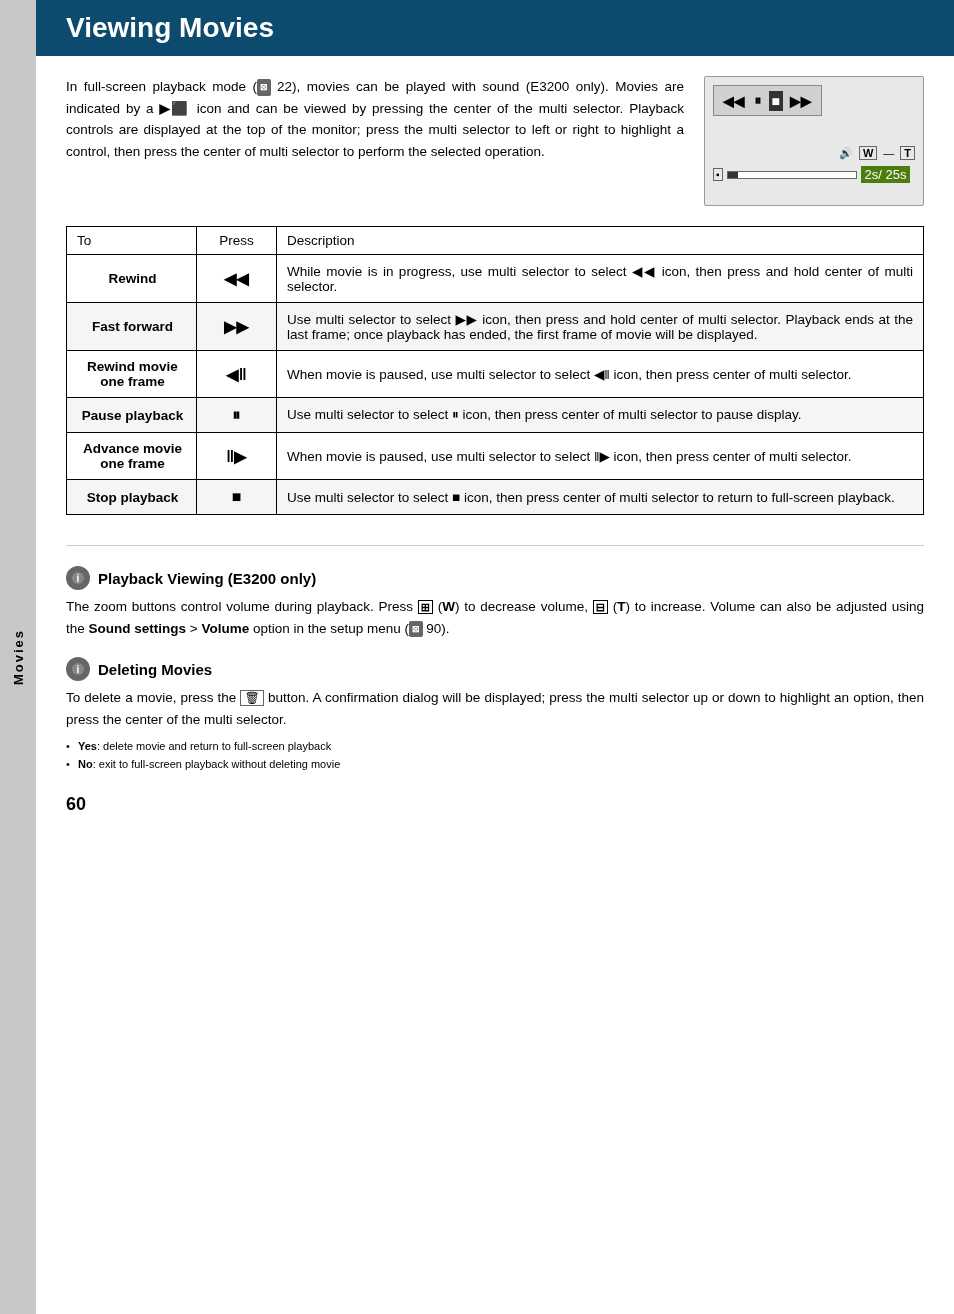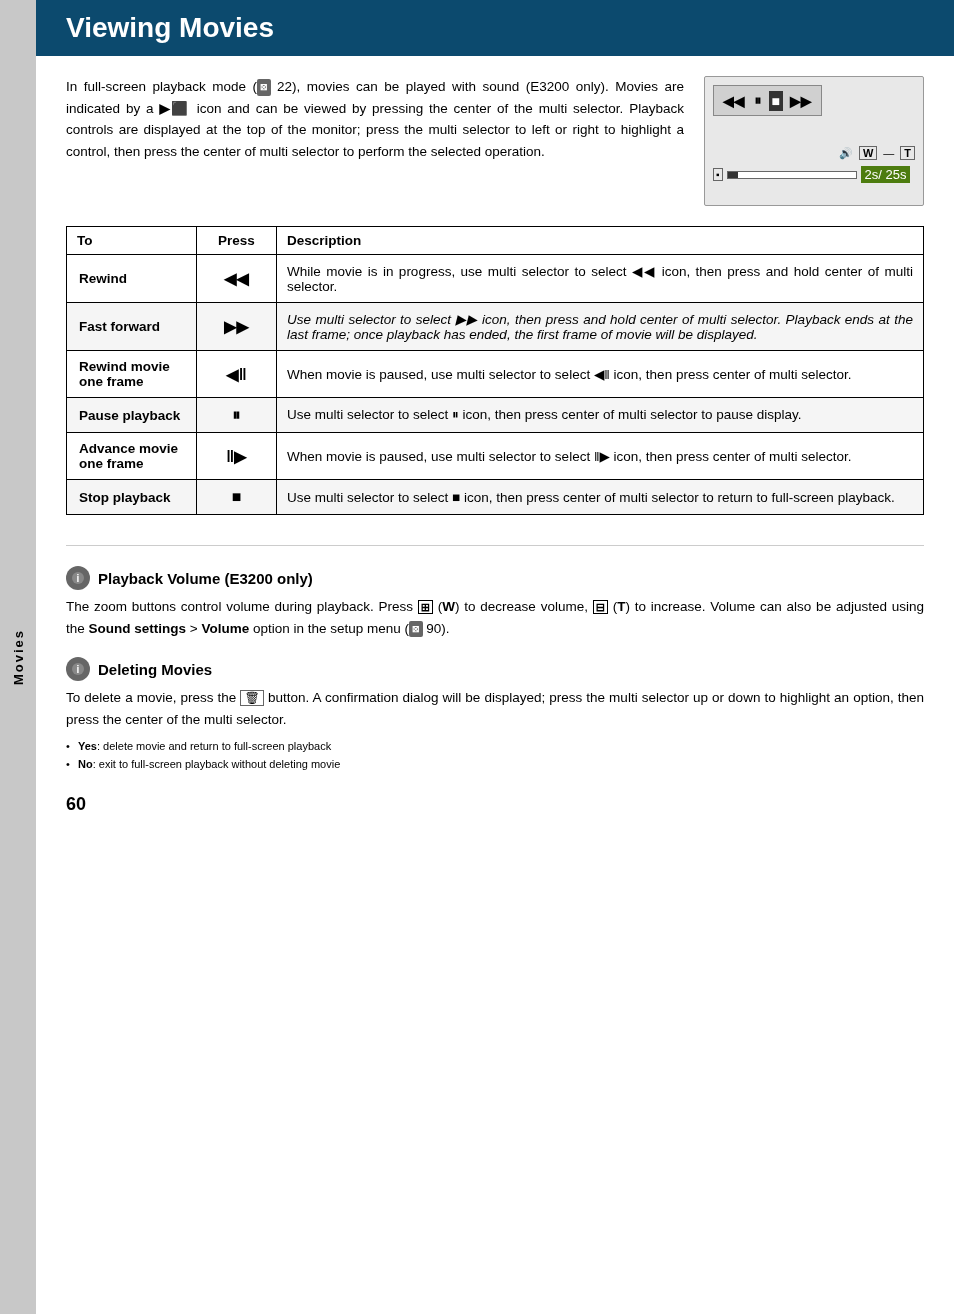--- a/index.html
+++ b/index.html
@@ -149,37 +149,37 @@
       width: 100%;
       border-collapse: collapse;
       margin-bottom: 30px;
       font-size: 13.5px;
     }
 
     .controls-table th {
       background: #fff;
       padding: 6px 10px;
       text-align: left;
-      font-weight: bold;
+      font-weight: normal;
       border: 1px solid #000;
     }
 
     .controls-table th:nth-child(2) {
       text-align: center;
     }
 
     .controls-table td {
       padding: 8px 10px;
       border: 1px solid #000;
       vertical-align: middle;
     }
 
     .controls-table td:first-child {
       font-weight: bold;
-      text-align: left;
+      text-align: center;
       width: 130px;
       padding-left: 12px;
     }
 
     .controls-table td:nth-child(2) {
       text-align: center;
       width: 80px;
       font-size: 16px;
       font-weight: bold;
     }
@@ -332,21 +332,21 @@
       </thead>
       <tbody id="table-body">
       <tr>
             <td>Rewind</td>
             <td style="font-size: 16px; font-weight: bold;">◀◀</td>
             <td style="text-align: justify;">While movie is in progress, use multi selector to select ◀◀ icon, then press and hold center of multi selector.</td>
           </tr>
           <tr>
             <td>Fast forward</td>
             <td style="font-size: 16px; font-weight: bold;">▶▶</td>
-            <td style="text-align: justify; font-style: italic;">Use multi selector to select ▶▶ icon, then press and hold center of multi selector. Playback ends at the last frame; once playback has ended, the first frame of movie will be displayed.</td>
+            <td style="text-align: justify;">Use multi selector to select ▶▶ icon, then press and hold center of multi selector. Playback ends at the last frame; once playback has ended, the first frame of movie will be displayed.</td>
           </tr>
           <tr>
             <td>Rewind movie<br>one frame</td>
             <td style="font-size: 16px; font-weight: bold;">◀‖</td>
             <td style="text-align: justify;">When movie is paused, use multi selector to select ◀‖ icon, then press center of multi selector.</td>
           </tr>
           <tr>
             <td>Pause playback</td>
             <td style="font-size: 16px; font-weight: bold;">⏸</td>
             <td style="text-align: justify;">Use multi selector to select ⏸ icon, then press center of multi selector to pause display.</td>
@@ -367,21 +367,21 @@
     <div class="divider-line"></div>
 
     <div class="section-block">
       <div class="section-header">
         <div class="section-icon">
           <svg width="14" height="14" viewBox="0 0 14 14">
             <circle cx="7" cy="7" r="6" fill="#888"></circle>
             <text x="7" y="11" text-anchor="middle" fill="white" font-size="10" font-weight="bold">i</text>
           </svg>
         </div>
-        <span class="section-title">Playback Volume (E3200 only)</span>
+        <span class="section-title">Playback Viewing (E3200 only)</span>
       </div>
       <div class="section-body">
         The zoom buttons control volume during playback. Press <span style="border:1px solid #000; padding:0 2px; font-size:11px; font-weight:bold;">⊞</span> (<strong>W</strong>) to decrease volume, <span style="border:1px solid #000; padding:0 2px; font-size:11px; font-weight:bold;">⊟</span> (<strong>T</strong>) to increase. Volume can also be adjusted using the <strong>Sound settings</strong> &gt; <strong>Volume</strong> option in the setup menu (<span class="ref-icon">⊠</span> 90).
       </div>
     </div>
 
     <div class="section-block">
       <div class="section-header">
         <div class="section-icon">
           <svg width="14" height="14" viewBox="0 0 14 14">

